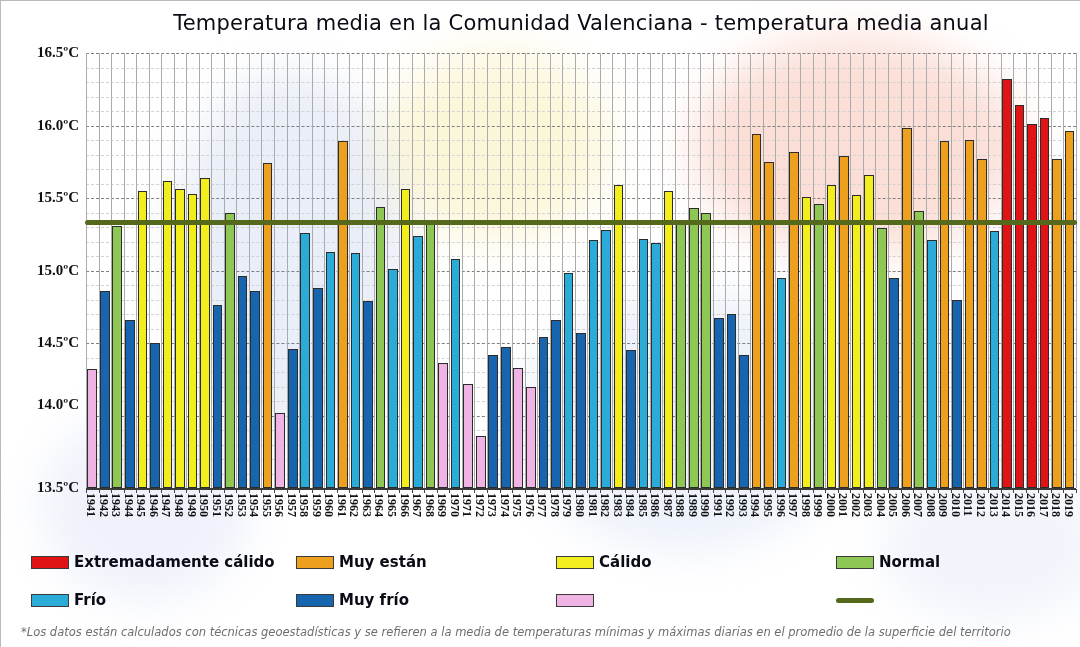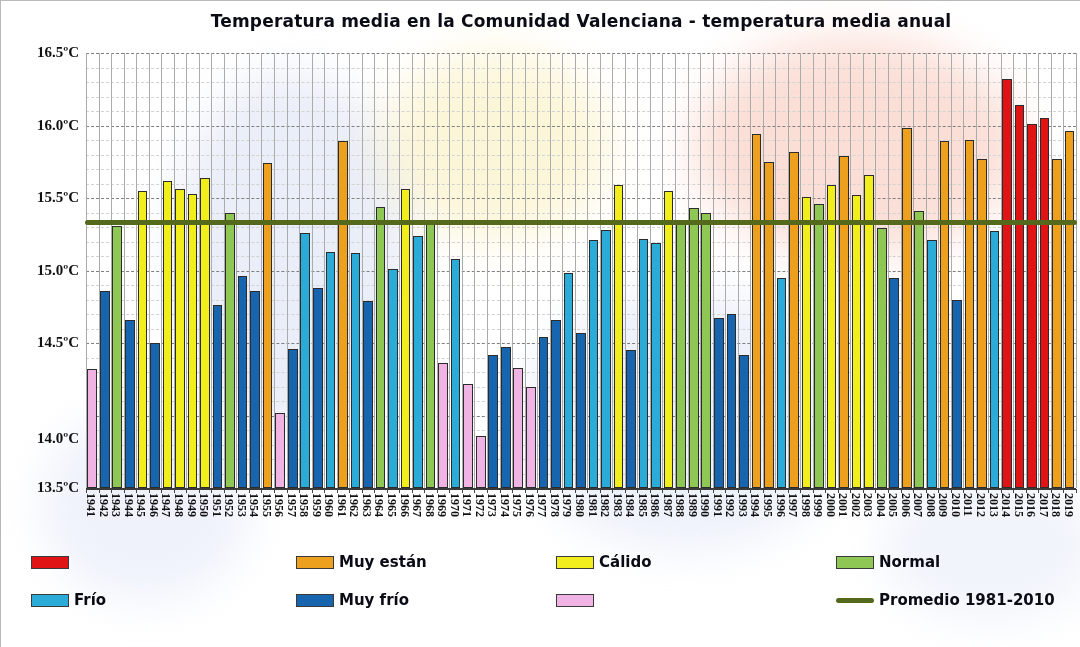--- a/index.html
+++ b/index.html
@@ -5,21 +5,21 @@
   html,body { margin:0; padding:0; background:#e8e8e8; }
   #canvas {
     position:relative; width:1080px; height:647px; margin:0 auto;
     background:#ffffff; border:1px solid #b9b9b9; overflow:hidden;
     font-family:"DejaVu Sans","Liberation Sans",sans-serif;
   }
   
   .wm { position:absolute; border-radius:50%; filter:blur(22px); z-index:0; pointer-events:none; }
   #chart-title {
     position:absolute; left:85px; top:10px; width:990px; text-align:center;
-    font-size:17px; font-weight:bold; color:#0b0b16; letter-spacing:0.2px; z-index:5;
+    font-size:21px; font-weight:normal; color:#0b0b16; letter-spacing:0.2px; z-index:5;
   }
   #plot {
     position:absolute; left:85px; top:52px; width:990px; height:435px;
     border-bottom:2px solid #3a3a3a; z-index:1;
   }
   .grid-h { position:absolute; left:0; width:100%; height:0; border-top:1px dashed #d2d2d2; z-index:1; }
   .grid-h.major { border-top:1px dashed #7f7f7f; }
   .grid-v { position:absolute; top:0; width:1px; height:100%; background:#ababab; z-index:1; }
   .bar { position:absolute; bottom:0; border:1px solid #2c2c2c; box-sizing:border-box; z-index:2; }
   #promedio-line { position:absolute; height:5px; border-radius:3px; z-index:3; }
@@ -57,21 +57,21 @@
   <div class="wm" style="left:880px;top:470px;width:220px;height:150px;background:rgba(210,220,244,0.32);"></div>
 
   <div id="chart-title">Temperatura media en la Comunidad Valenciana - temperatura media anual</div>
 
   <div id="y-axis">
       <div class="y-label" style="top: 43px;">16.5ºC</div>
       <div class="y-label" style="top: 115.5px;">16.0ºC</div>
       <div class="y-label" style="top: 188px;">15.5ºC</div>
       <div class="y-label" style="top: 260.5px;">15.0ºC</div>
       <div class="y-label" style="top: 333px;">14.5ºC</div>
-      <div class="y-label" style="top: 429px;">14.0ºC</div>
+      <div class="y-label" style="top: 395px;">14.0ºC</div>
       <div class="y-label" style="top: 478px;">13.5ºC</div>
     </div>
 
   <div id="plot">
       <div class="grid-h major" style="top: 0px;"></div>
       <div class="grid-h" style="top: 14.5px;"></div>
       <div class="grid-h" style="top: 29px;"></div>
       <div class="grid-h" style="top: 43.5px;"></div>
       <div class="grid-h" style="top: 58px;"></div>
       <div class="grid-h major" style="top: 72.5px;"></div>
@@ -419,20 +419,21 @@
       <div class="x-label" style="left: 1024.61px; top: 492px;">2015</div>
       <div class="x-label" style="left: 1037.14px; top: 492px;">2016</div>
       <div class="x-label" style="left: 1049.67px; top: 492px;">2017</div>
       <div class="x-label" style="left: 1062.2px; top: 492px;">2018</div>
       <div class="x-label" style="left: 1074.73px; top: 492px;">2019</div>
     </div>
 
   <div id="legend">
       <div class="legend-item" style="left: 30px; top: 551px;">
         <span class="legend-swatch" style="background: rgb(224, 20, 20);"></span>
+        <span class="legend-label">Extremadamente cálido</span>
       </div>
       <div class="legend-item" style="left: 295px; top: 551px;">
         <span class="legend-swatch" style="background: rgb(236, 160, 30);"></span>
         <span class="legend-label">Muy están</span>
       </div>
       <div class="legend-item" style="left: 555px; top: 551px;">
         <span class="legend-swatch" style="background: rgb(242, 238, 30);"></span>
         <span class="legend-label">Cálido</span>
       </div>
       <div class="legend-item" style="left: 835px; top: 551px;">
@@ -445,17 +446,17 @@
       </div>
       <div class="legend-item" style="left: 295px; top: 589px;">
         <span class="legend-swatch" style="background: rgb(23, 101, 175);"></span>
         <span class="legend-label">Muy frío</span>
       </div>
       <div class="legend-item" style="left: 555px; top: 589px;">
         <span class="legend-swatch" style="background: rgb(240, 180, 228);"></span>
       </div>
       <div class="legend-item" style="left: 835px; top: 589px;">
         <span class="legend-swatch line" style="background: rgb(85, 105, 29);"></span>
-        <span class="legend-label">Promedio 1981-2010</span>
       </div>
     </div>
 
+  <div id="footnote">*Los datos están calculados con técnicas geoestadísticas y se refieren a la media de temperaturas mínimas y máximas diarias en el promedio de la superficie del territorio</div>
 </div>
 
 </body></html>

